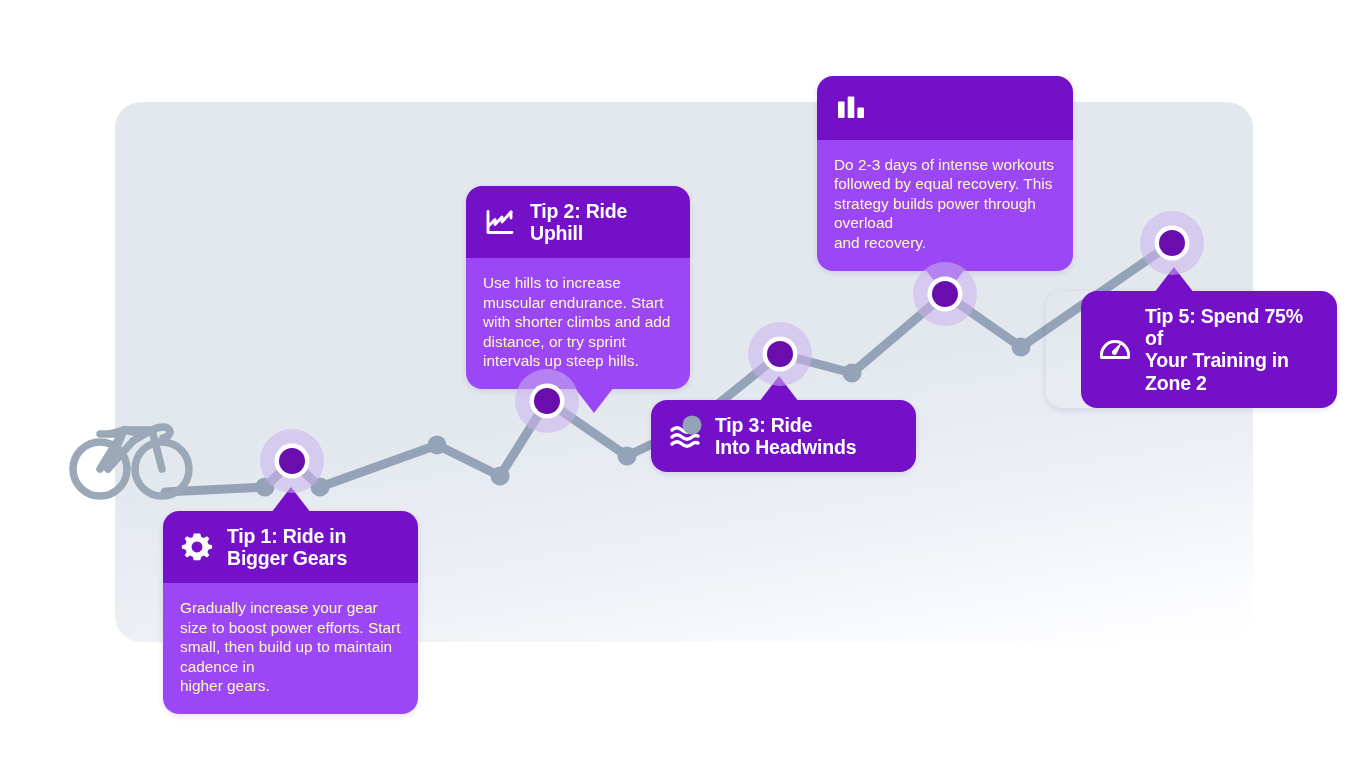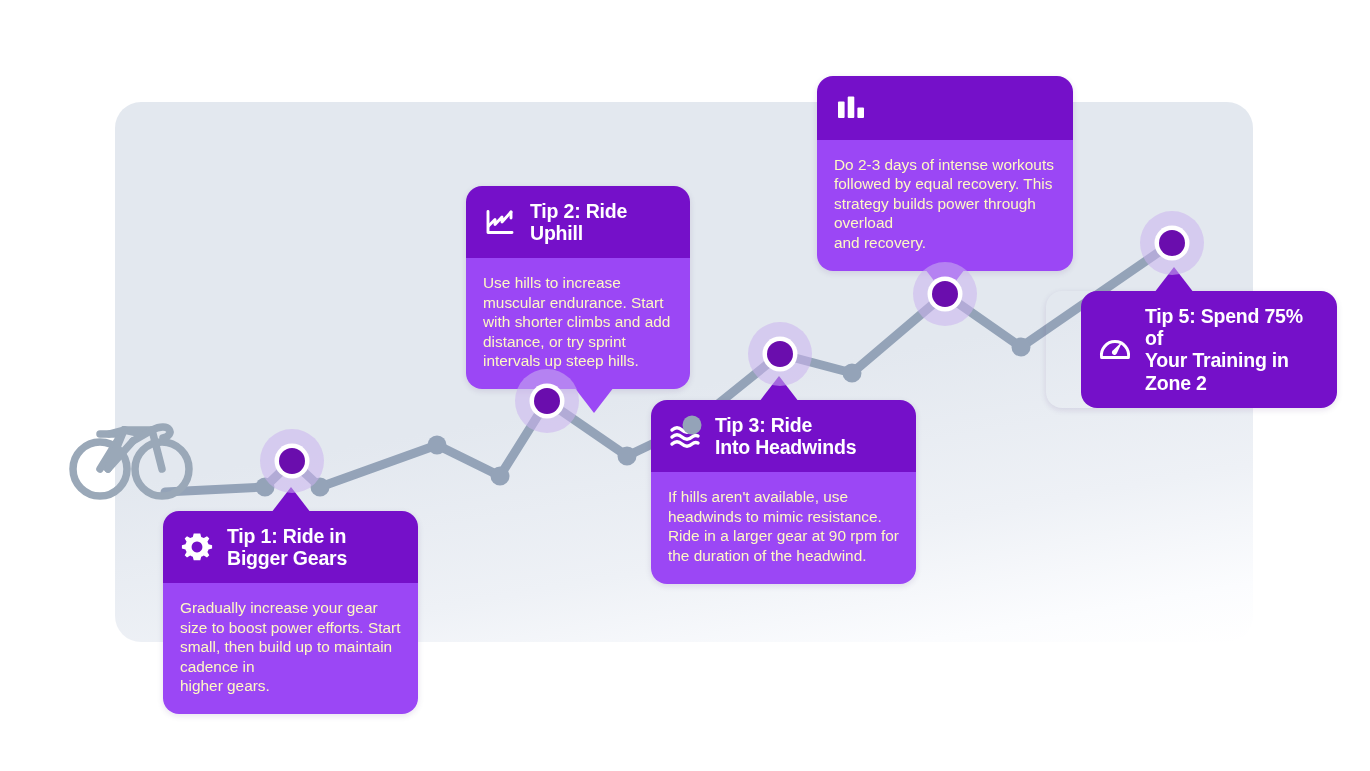--- a/index.html
+++ b/index.html
@@ -197,21 +197,20 @@
           <svg class="icon" viewBox="0 0 34 34">
             <g fill="none" stroke="#ffffff" stroke-width="3.4" stroke-linecap="round">
               <path d="M4 11 q5 -4.5 10 0 t10 0 q3 -2.5 6 -1"></path>
               <path d="M4 18 q5 -4.5 10 0 t10 0 q3 -2.5 6 -1"></path>
               <path d="M4 25 q5 -4.5 10 0 t10 0 q3 -2.5 6 -1"></path>
             </g>
           </svg>
           <div class="card-title">Tip 3: Ride
 Into Headwinds</div>
         </div>
-        <div class="card-body">If hills aren't available, use headwinds to mimic resistance. Ride in a larger gear at 90 rpm for the duration of the headwind.</div>
       </div>
     </div>
 
     <div class="card" id="card-tip4">
       <div class="pointer down"></div>
       <div class="card-inner">
         <div class="card-head">
           <svg class="icon" viewBox="0 0 34 34">
             <g fill="#ffffff">
               <rect x="4" y="10.5" width="6.6" height="16.5" rx="1"></rect>

